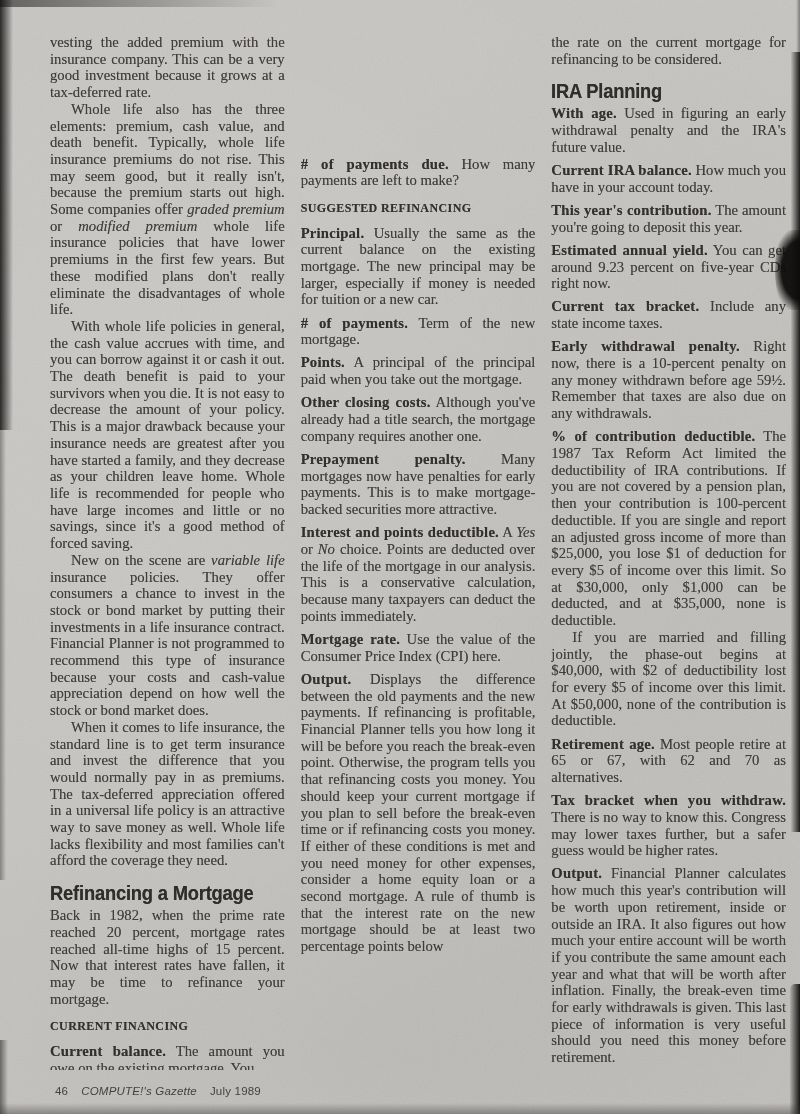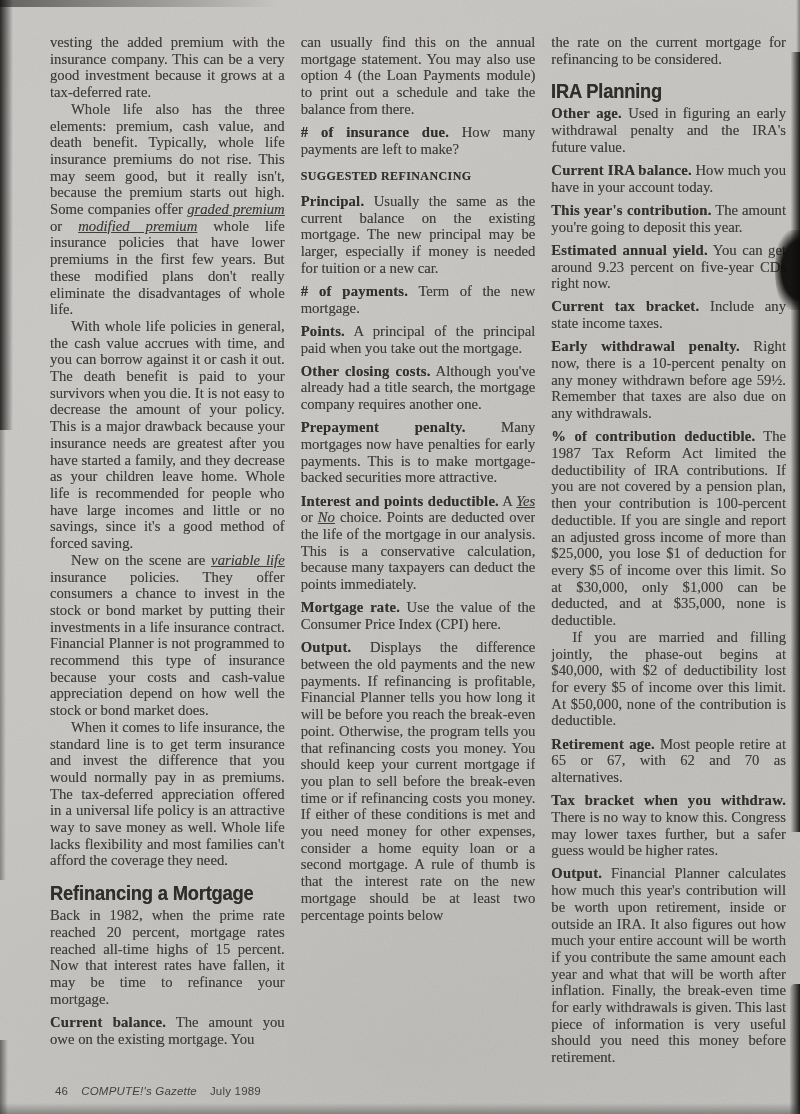--- a/index.html
+++ b/index.html
@@ -10,31 +10,31 @@
     background-image:
       radial-gradient(ellipse 600px 500px at 20% 30%, rgba(255,255,255,0.06), rgba(255,255,255,0)),
       radial-gradient(ellipse 500px 700px at 85% 60%, rgba(40,38,35,0.05), rgba(40,38,35,0)),
       radial-gradient(ellipse 700px 300px at 50% 95%, rgba(40,38,35,0.06), rgba(40,38,35,0));
     font-family:"Liberation Serif","DejaVu Serif",serif;
     color:#38342f;
   }
   .grain{position:absolute;left:0;top:0;width:800px;height:1114px;opacity:.14;pointer-events:none;z-index:4;}
   .columns{
     position:absolute;left:50px;top:34px;right:14px;
-    display:flex;gap:16px;z-index:2;
+    display:flex;gap:16px;z-index:2;align-items:center;
   }
   .col{flex:1 1 0;max-height:1036px;overflow:hidden;
     font-size:14.7px;line-height:16.7px;text-align:justify;
     text-shadow:0 0 0.6px rgba(56,52,47,0.55);
   }
   .para{margin:0;}
   .para.indent{text-indent:21px;}
   .para.def{margin-top:6.5px;}
   .b{font-weight:bold;color:#2a2622;letter-spacing:.2px;}
-  .i{font-style:italic;text-decoration:underline;}
+  .i{font-style:italic;}
   .h-sans{
     font-family:"Liberation Sans","DejaVu Sans",sans-serif;
     font-weight:bold;font-size:19.5px;line-height:21px;color:#26231f;
     margin:14px 0 3px 0;letter-spacing:-0.2px;
     transform:scaleX(.94);transform-origin:0 50%;
     text-align:left;text-shadow:0 0 0.5px rgba(38,35,31,0.7);
   }
   .h-serif{
     font-weight:bold;font-size:12px;line-height:19px;color:#2a2622;
     margin:10px 0 5px 0;letter-spacing:.4px;text-align:left;
@@ -89,39 +89,39 @@
 
   <div class="columns">
     <div class="col">
         <div class="para"><span>vesting the added premium with the insurance company. This can be a very good investment because it grows at a tax-deferred rate.</span></div>
         <div class="para indent"><span>Whole life also has the three elements: premium, cash value, and death benefit. Typically, whole life insurance premiums do not rise. This may seem good, but it really isn't, because the premium starts out high. Some companies offer </span><span class="i">graded premium</span><span> or </span><span class="i">modified premium</span><span> whole life insurance policies that have lower premiums in the first few years. But these modified plans don't really eliminate the disadvantages of whole life.</span></div>
         <div class="para indent"><span>With whole life policies in general, the cash value accrues with time, and you can borrow against it or cash it out. The death benefit is paid to your survivors when you die. It is not easy to decrease the amount of your policy. This is a major drawback because your insurance needs are greatest after you have started a family, and they decrease as your children leave home. Whole life is recommended for people who have large incomes and little or no savings, since it's a good method of forced saving.</span></div>
         <div class="para indent"><span>New on the scene are </span><span class="i">variable life</span><span> insurance policies. They offer consumers a chance to invest in the stock or bond market by putting their investments in a life insurance contract. Financial Planner is not programmed to recommend this type of insurance because your costs and cash-value appreciation depend on how well the stock or bond market does.</span></div>
         <div class="para indent"><span>When it comes to life insurance, the standard line is to get term insurance and invest the difference that you would normally pay in as premiums. The tax-deferred appreciation offered in a universal life policy is an attractive way to save money as well. Whole life lacks flexibility and most families can't afford the coverage they need.</span></div>
         <div class="h-sans">Refinancing a Mortgage</div>
         <div class="para"><span>Back in 1982, when the prime rate reached 20 percent, mortgage rates reached all-time highs of 15 percent. Now that interest rates have fallen, it may be time to refinance your mortgage.</span></div>
+        <div class="h-serif">CURRENT FINANCING</div>
         <div class="para def"><span class="b">Current balance.</span><span> The amount you owe on the existing mortgage. You</span></div>
       </div>
     <div class="col">
-        <div class="para"><span>can usually find this on the annual mortgage statement. You may also use option 4 (the Loan Payments module) to print out a schedule and take the balance from there.</span></div>
-        <div class="para def"><span class="b"># of insurance due.</span><span> How many payments are left to make?</span></div>
+        <div class="para def"><span class="b"># of payments due.</span><span> How many payments are left to make?</span></div>
         <div class="h-serif">SUGGESTED REFINANCING</div>
         <div class="para def"><span class="b">Principal.</span><span> Usually the same as the current balance on the existing mortgage. The new principal may be larger, especially if money is needed for tuition or a new car.</span></div>
         <div class="para def"><span class="b"># of payments.</span><span> Term of the new mortgage.</span></div>
         <div class="para def"><span class="b">Points.</span><span> A principal of the principal paid when you take out the mortgage.</span></div>
         <div class="para def"><span class="b">Other closing costs.</span><span> Although you've already had a title search, the mortgage company requires another one.</span></div>
         <div class="para def"><span class="b">Prepayment penalty.</span><span> Many mortgages now have penalties for early payments. This is to make mortgage-backed securities more attractive.</span></div>
         <div class="para def"><span class="b">Interest and points deductible.</span><span> A </span><span class="i">Yes</span><span> or </span><span class="i">No</span><span> choice. Points are deducted over the life of the mortgage in our analysis. This is a conservative calculation, because many taxpayers can deduct the points immediately.</span></div>
         <div class="para def"><span class="b">Mortgage rate.</span><span> Use the value of the Consumer Price Index (CPI) here.</span></div>
         <div class="para def"><span class="b">Output.</span><span> Displays the difference between the old payments and the new payments. If refinancing is profitable, Financial Planner tells you how long it will be before you reach the break-even point. Otherwise, the program tells you that refinancing costs you money. You should keep your current mortgage if you plan to sell before the break-even time or if refinancing costs you money. If either of these conditions is met and you need money for other expenses, consider a home equity loan or a second mortgage. A rule of thumb is that the interest rate on the new mortgage should be at least two percentage points below</span></div>
       </div>
     <div class="col">
         <div class="para"><span>the rate on the current mortgage for refinancing to be considered.</span></div>
         <div class="h-sans">IRA Planning</div>
-        <div class="para def"><span class="b">Other age.</span><span> Used in figuring an early withdrawal penalty and the IRA's future value.</span></div>
+        <div class="para def"><span class="b">With age.</span><span> Used in figuring an early withdrawal penalty and the IRA's future value.</span></div>
         <div class="para def"><span class="b">Current IRA balance.</span><span> How much you have in your account today.</span></div>
         <div class="para def"><span class="b">This year's contribution.</span><span> The amount you're going to deposit this year.</span></div>
         <div class="para def"><span class="b">Estimated annual yield.</span><span> You can get around 9.23 percent on five-year CDs right now.</span></div>
         <div class="para def"><span class="b">Current tax bracket.</span><span> Include any state income taxes.</span></div>
         <div class="para def"><span class="b">Early withdrawal penalty.</span><span> Right now, there is a 10-percent penalty on any money withdrawn before age 59½. Remember that taxes are also due on any withdrawals.</span></div>
         <div class="para def"><span class="b">% of contribution deductible.</span><span> The 1987 Tax Reform Act limited the deductibility of IRA contributions. If you are not covered by a pension plan, then your contribution is 100-percent deductible. If you are single and report an adjusted gross income of more than $25,000, you lose $1 of deduction for every $5 of income over this limit. So at $30,000, only $1,000 can be deducted, and at $35,000, none is deductible.</span></div>
         <div class="para indent"><span>If you are married and filling jointly, the phase-out begins at $40,000, with $2 of deductibility lost for every $5 of income over this limit. At $50,000, none of the contribution is deductible.</span></div>
         <div class="para def"><span class="b">Retirement age.</span><span> Most people retire at 65 or 67, with 62 and 70 as alternatives.</span></div>
         <div class="para def"><span class="b">Tax bracket when you withdraw.</span><span> There is no way to know this. Congress may lower taxes further, but a safer guess would be higher rates.</span></div>
         <div class="para def"><span class="b">Output.</span><span> Financial Planner calculates how much this year's contribution will be worth upon retirement, inside or outside an IRA. It also figures out how much your entire account will be worth if you contribute the same amount each year and what that will be worth after inflation. Finally, the break-even time for early withdrawals is given. This last piece of information is very useful should you need this money before retirement.</span></div>

